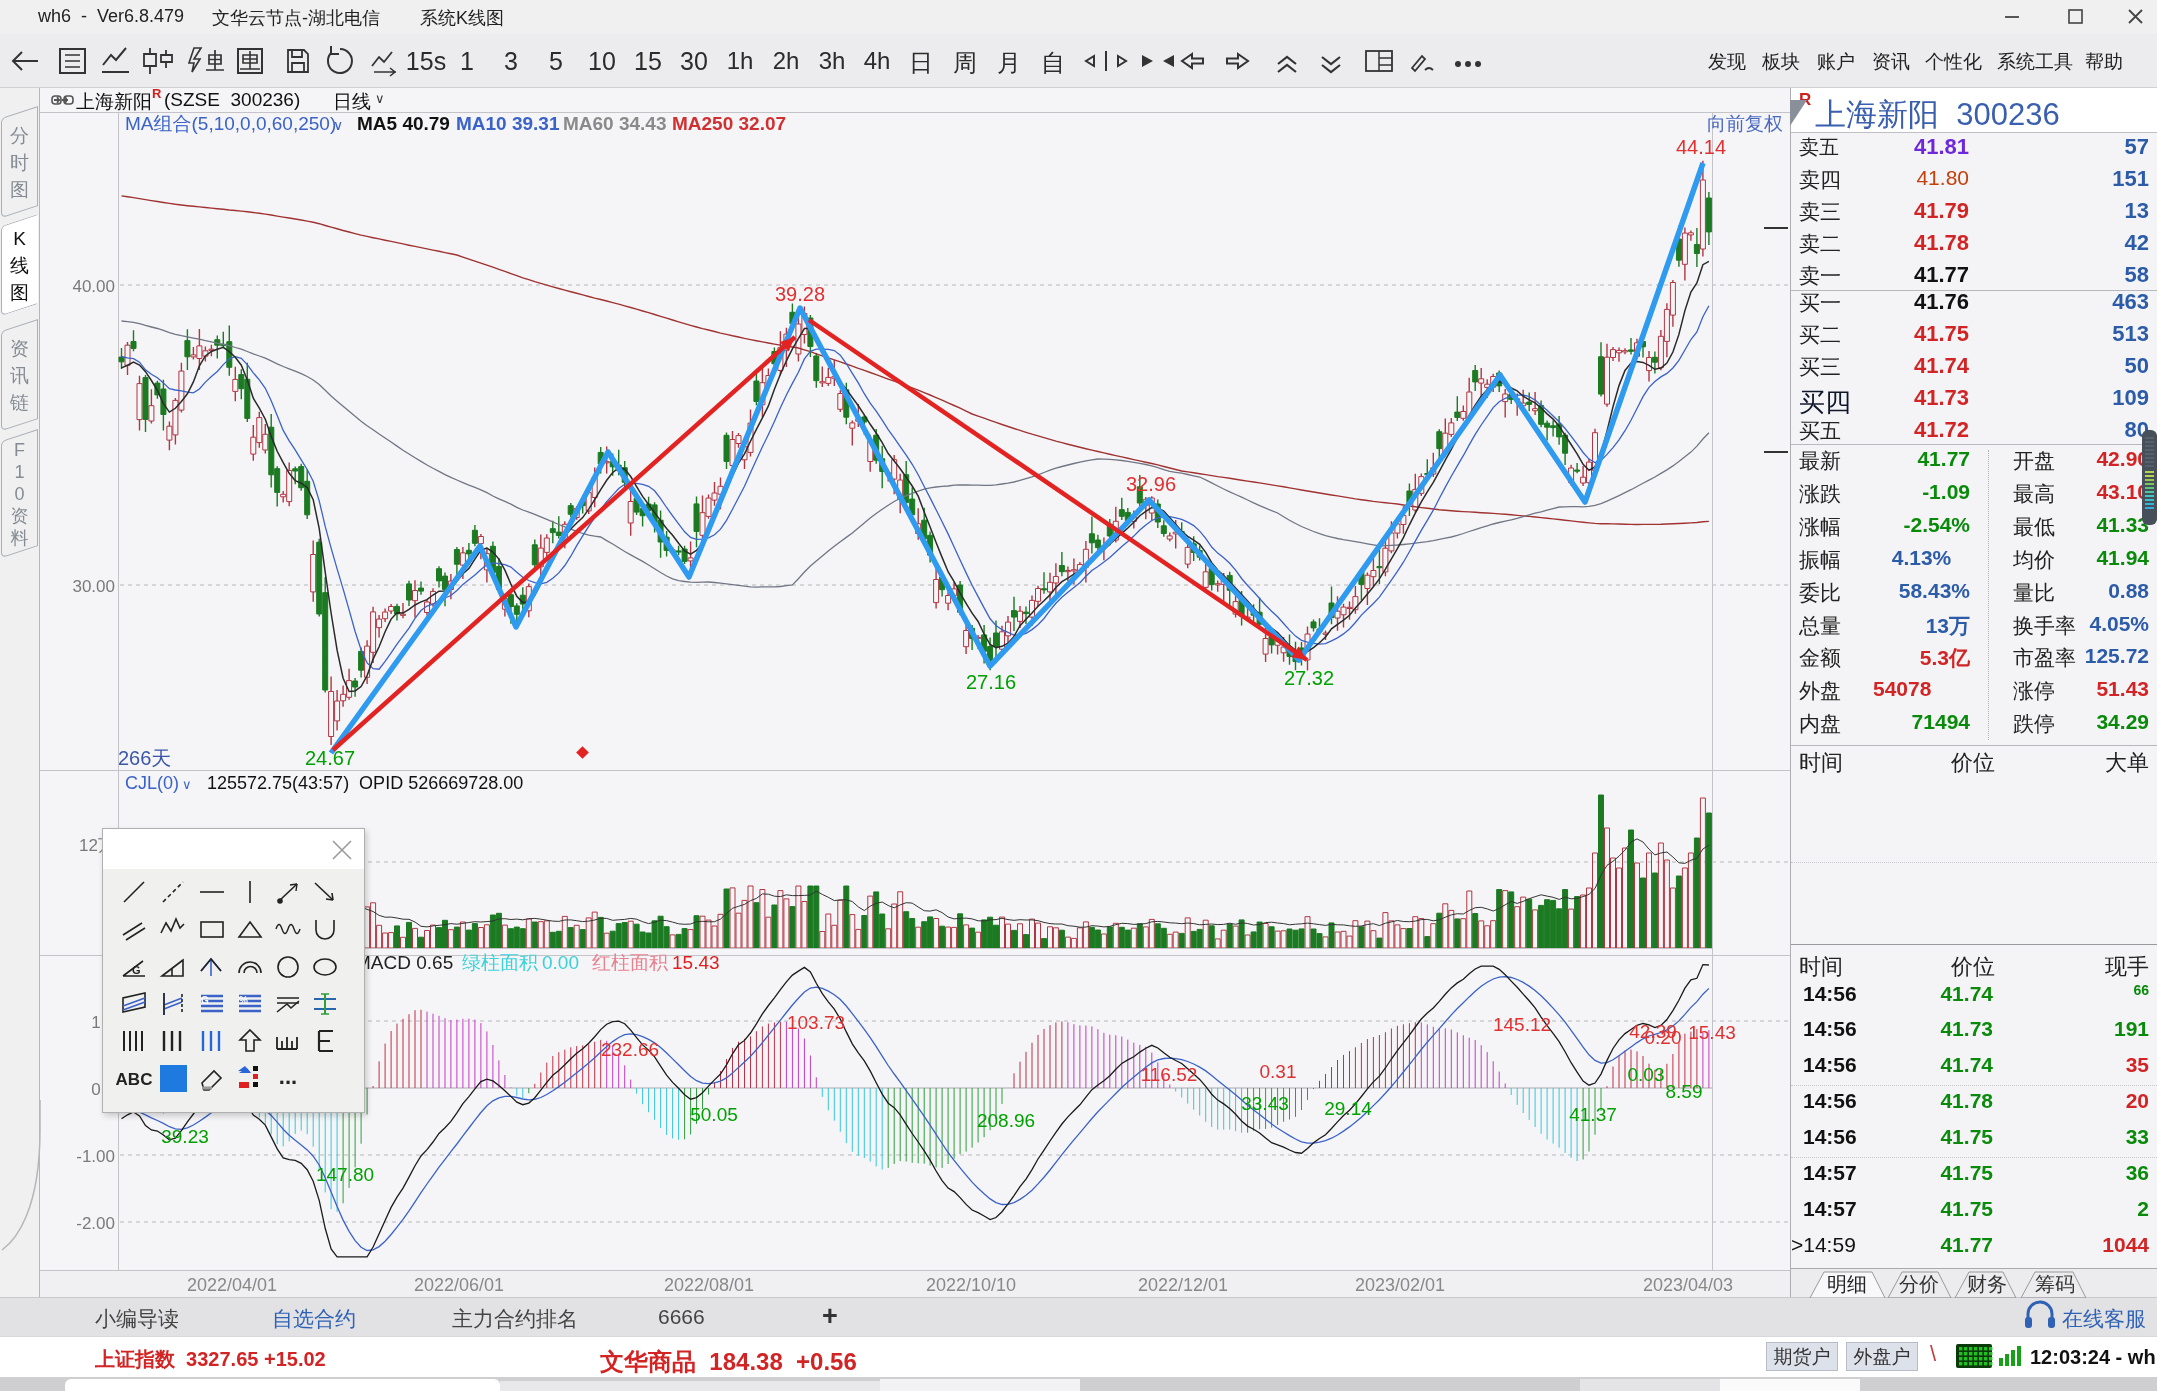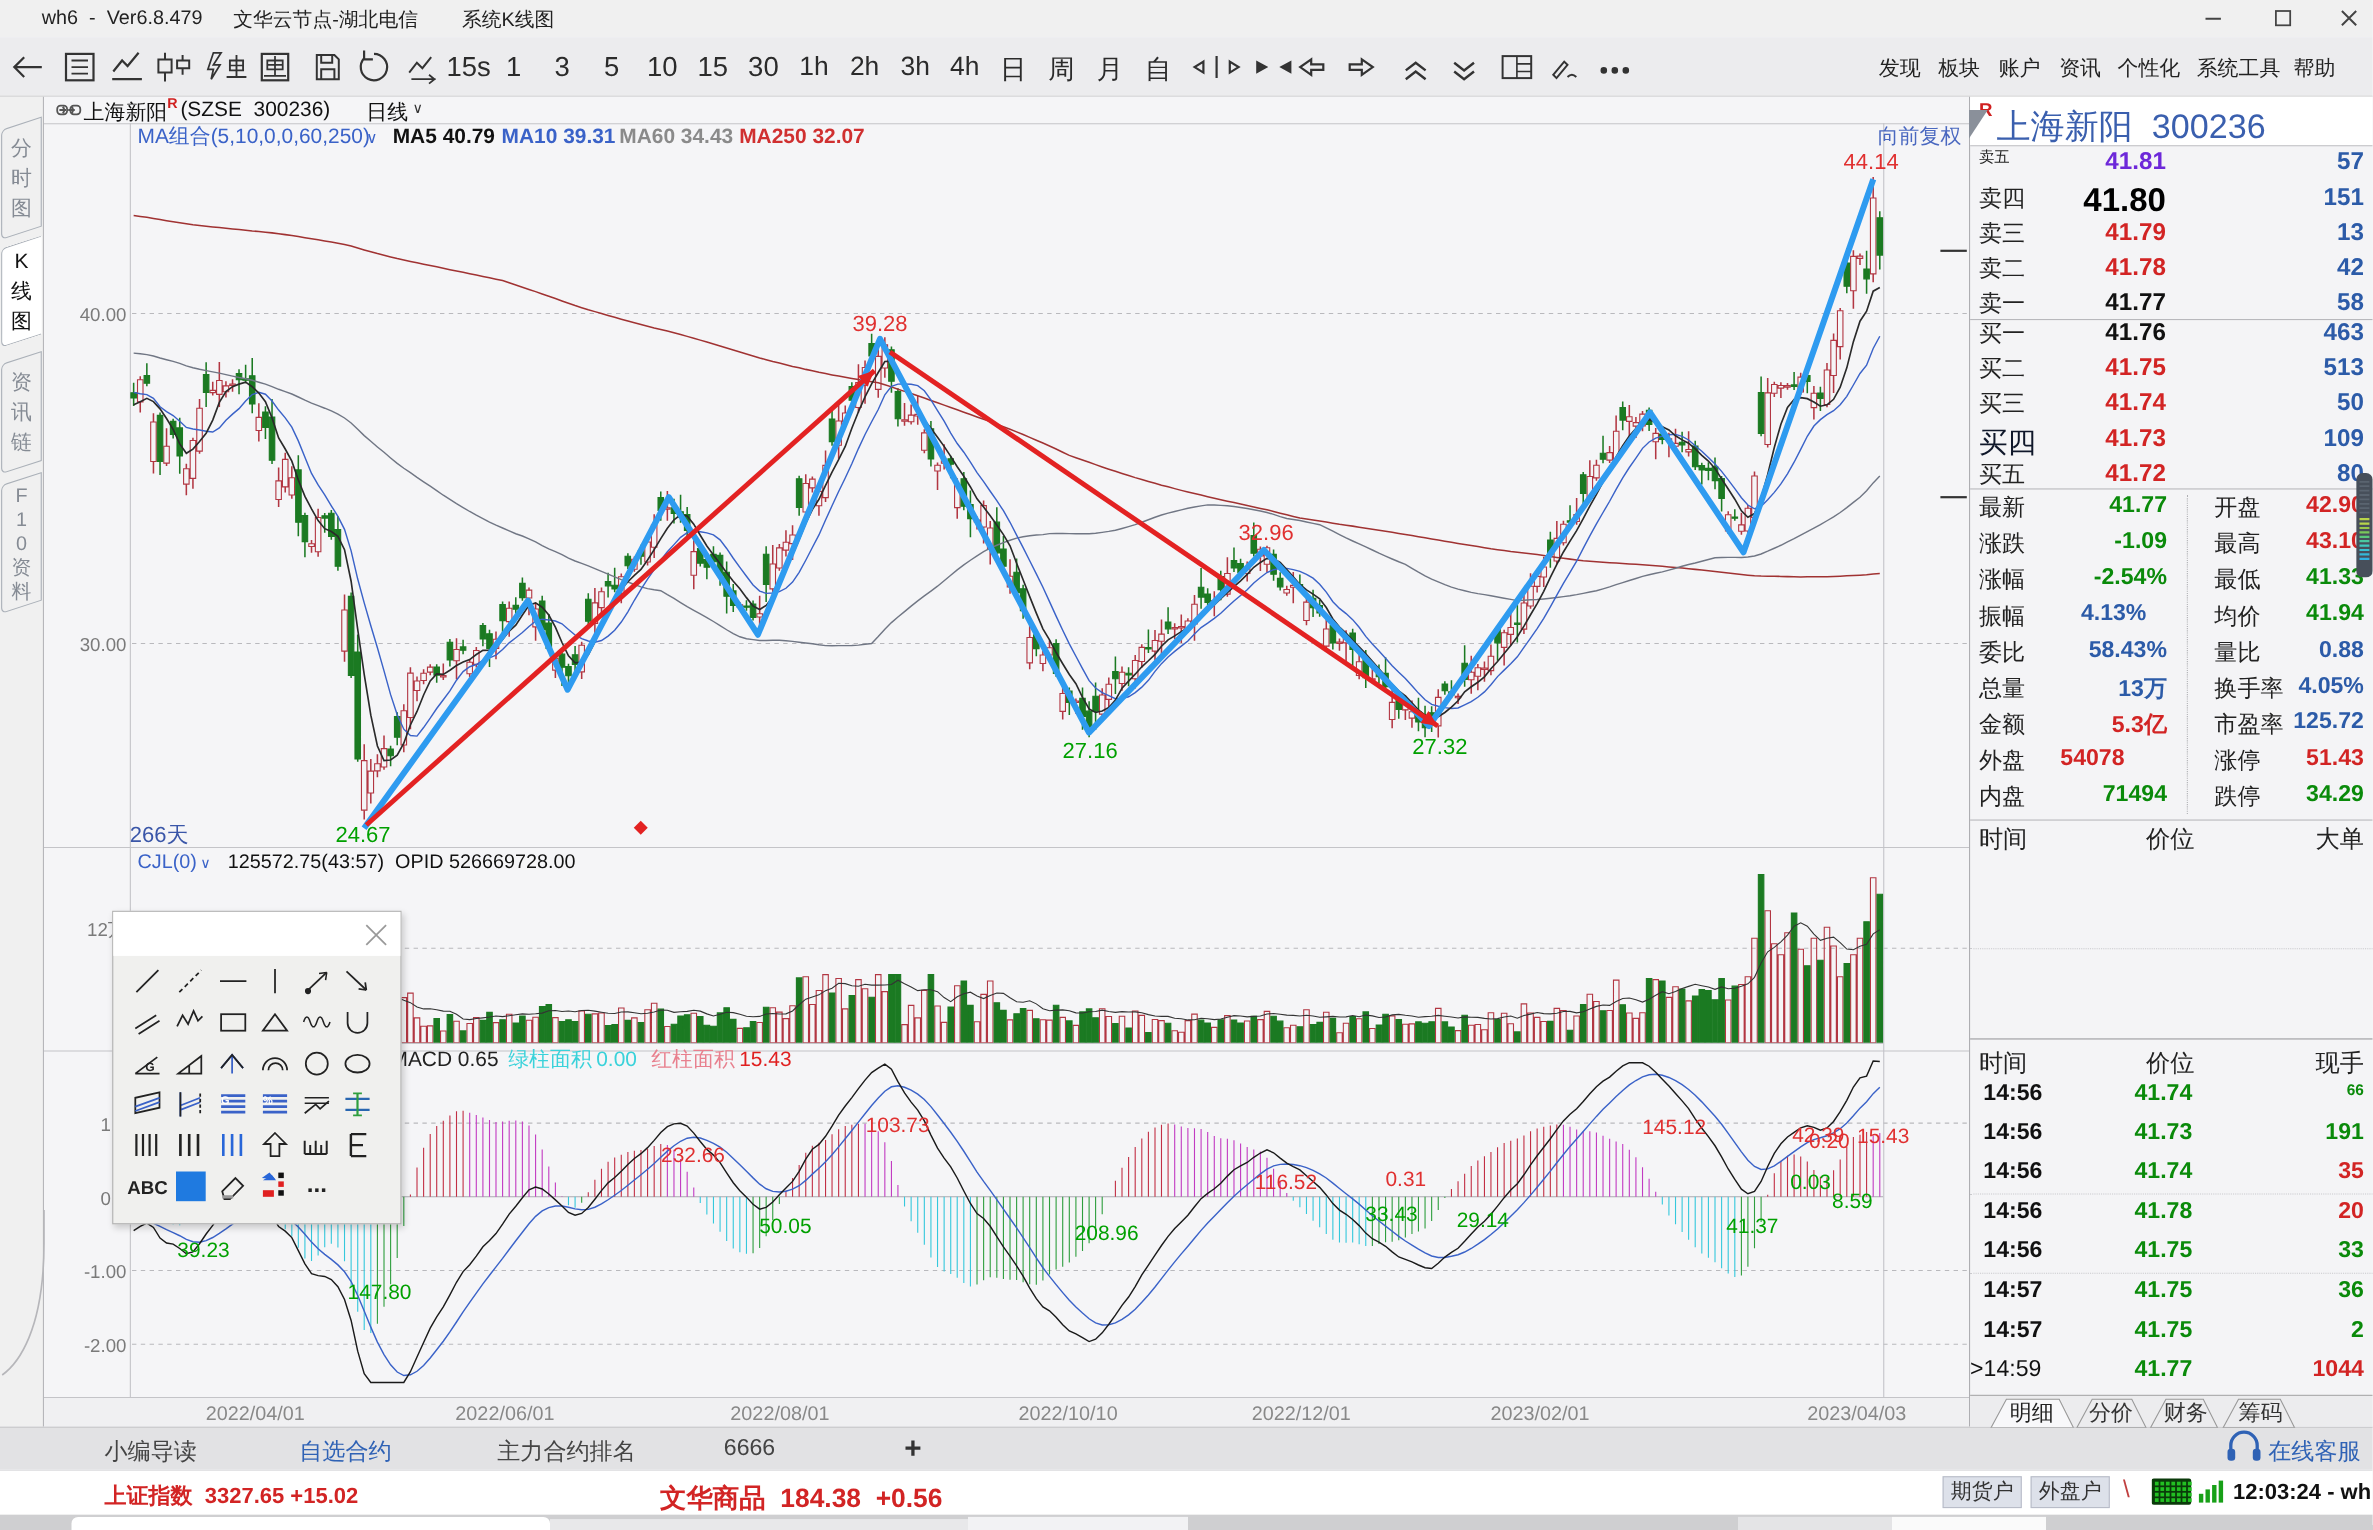--- a/index.html
+++ b/index.html
@@ -96,27 +96,27 @@
 <div class="abs" style="left:40px;top:1270px;width:1750px;height:27px;background:#f0f0f2;z-index:0"></div>
 <div class="abs" style="left:1790px;top:88px;width:367px;height:1209px;background:#f4f4f6;border-left:1px solid #aeaeb2;z-index:3"></div>
 <div class="abs" style="left:1791px;top:88px;width:366px;height:45px;background:#fff;border-bottom:1px solid #c0c0c4;z-index:4">
     <span style="position:absolute;left:8px;top:2px;color:#d02020;font-weight:bold;font-size:17px">R</span>
     <span style="position:absolute;left:24px;top:6px;color:#3a5fae;font-size:31px">上海新阳&nbsp;&nbsp;300236</span>
   </div>
 <svg class="abs" width="30" height="30" style="left:1790px;top:100px;z-index:5">
     <path d="M0 0h17L0 26z" fill="#8a909a"></path>
   </svg>
 <div class="abs" style="left:1791px;top:134px;width:366px;height:30px;z-index:4">
-    <span style="position:absolute;left:8px;top:0;font-size:14px;color:#222">卖五</span>
+    <span style="position:absolute;left:8px;top:0;font-size:20px;color:#222">卖五</span>
     <span style="position:absolute;right:188px;top:0;font-size:22px;font-weight:bold;color:#6d28d9">41.81</span>
     <span style="position:absolute;right:8px;top:0;font-size:22px;font-weight:bold;color:#2c5ba8">57</span>
   </div>
 <div class="abs" style="left:1791px;top:166px;width:366px;height:30px;z-index:4">
     <span style="position:absolute;left:8px;top:0;font-size:21px;color:#222">卖四</span>
-    <span style="position:absolute;right:188px;top:0;font-size:30px;font-weight:bold;color:#000000">41.80</span>
+    <span style="position:absolute;right:188px;top:0;font-size:21px;font-weight:normal;color:#c2410c">41.80</span>
     <span style="position:absolute;right:8px;top:0;font-size:22px;font-weight:bold;color:#2c5ba8">151</span>
   </div>
 <div class="abs" style="left:1791px;top:198px;width:366px;height:30px;z-index:4">
     <span style="position:absolute;left:8px;top:0;font-size:21px;color:#222">卖三</span>
     <span style="position:absolute;right:188px;top:0;font-size:22px;font-weight:bold;color:#d22424">41.79</span>
     <span style="position:absolute;right:8px;top:0;font-size:22px;font-weight:bold;color:#2c5ba8">13</span>
   </div>
 <div class="abs" style="left:1791px;top:230px;width:366px;height:30px;z-index:4">
     <span style="position:absolute;left:8px;top:0;font-size:21px;color:#222">卖二</span>
     <span style="position:absolute;right:188px;top:0;font-size:22px;font-weight:bold;color:#d22424">41.78</span>

